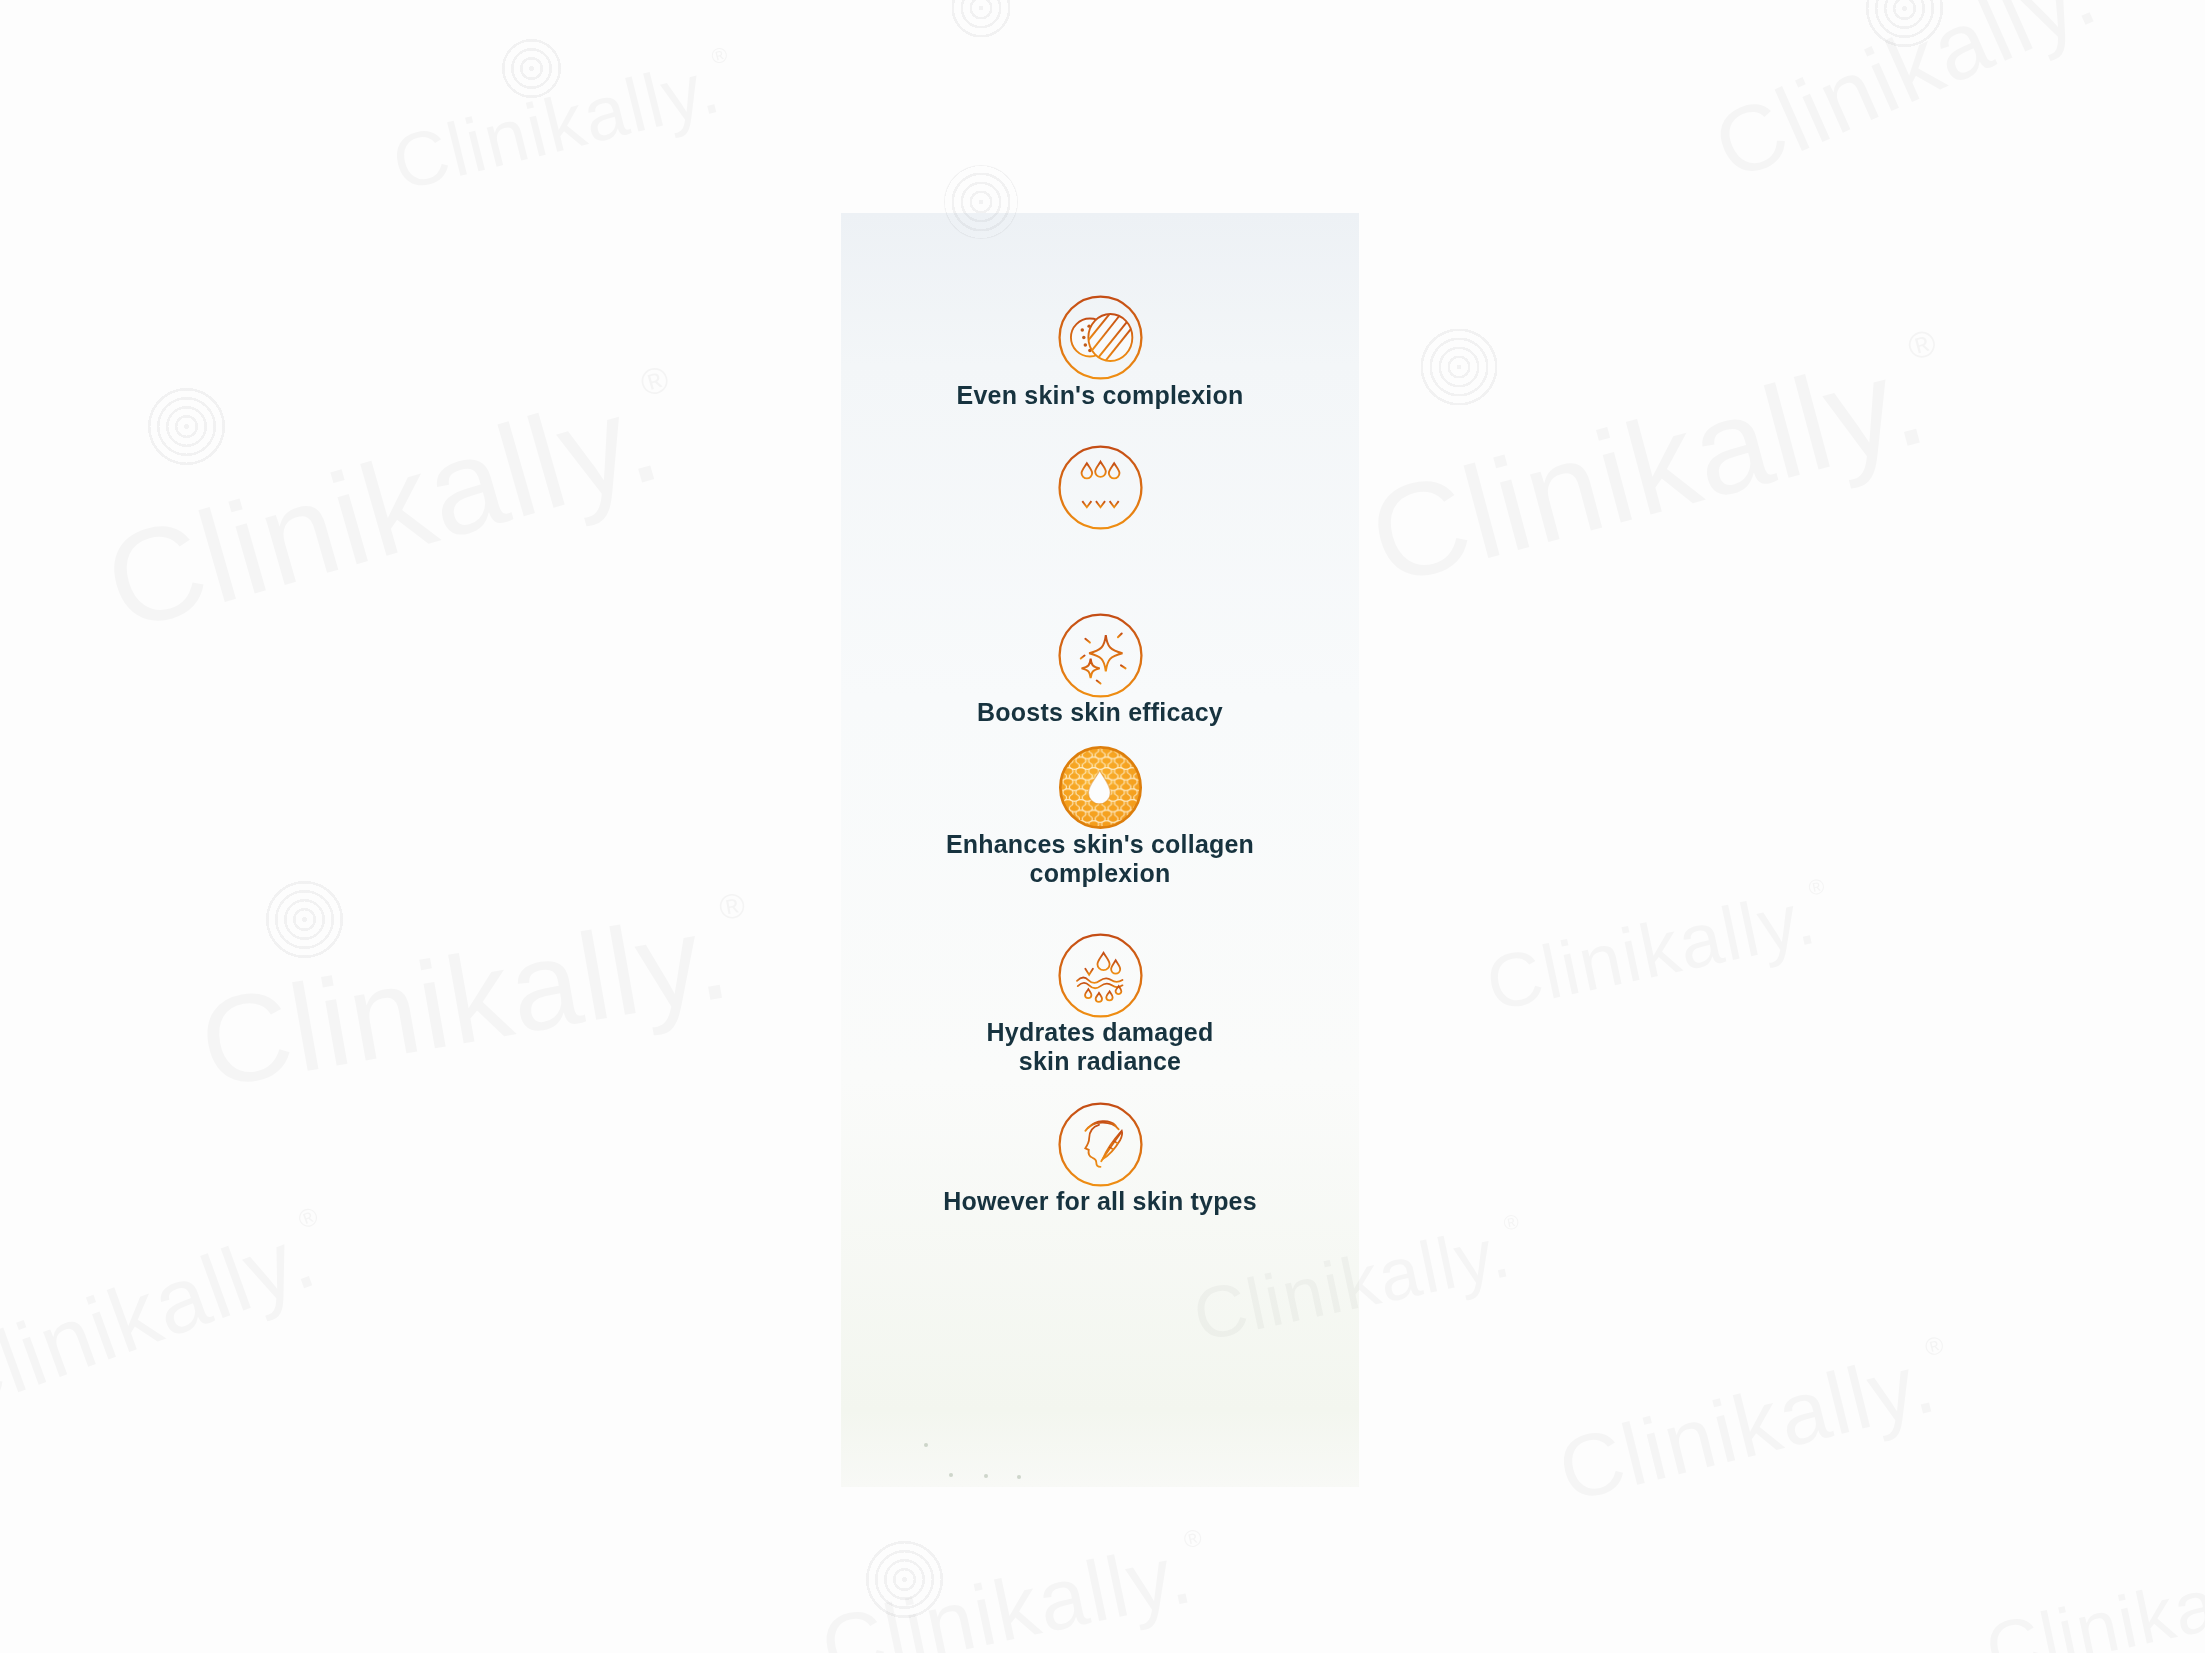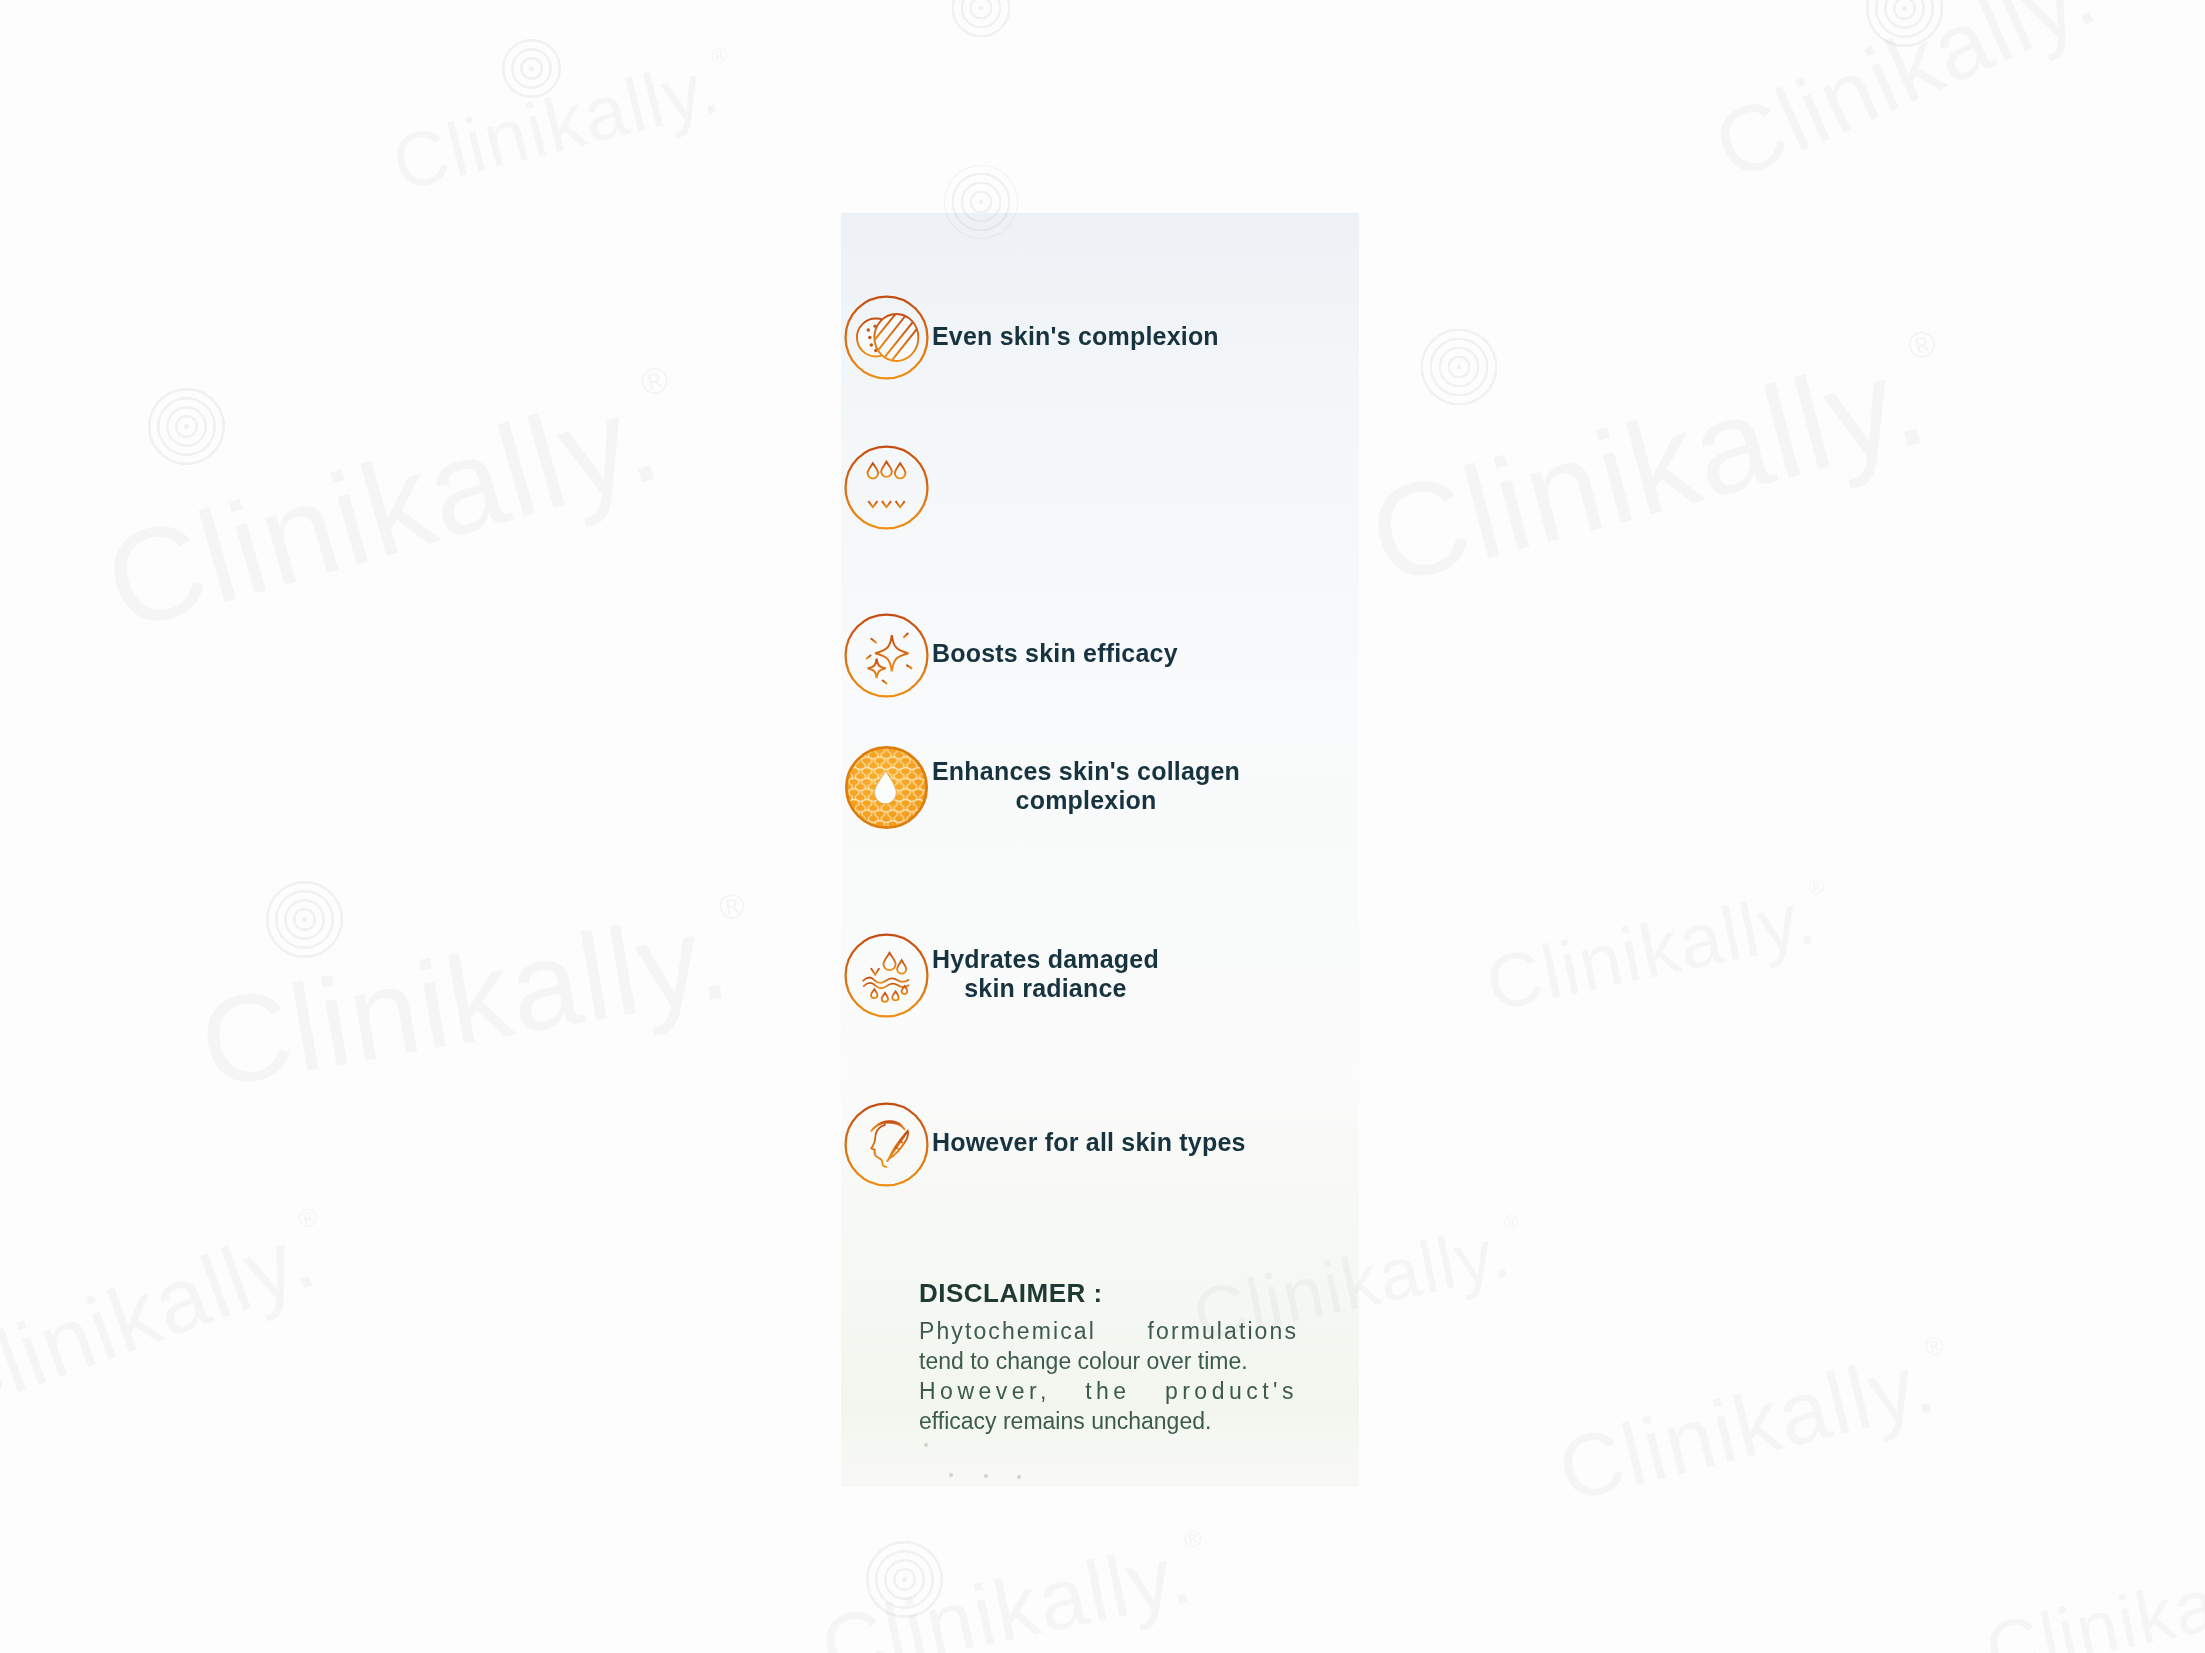--- a/index.html
+++ b/index.html
@@ -7,21 +7,21 @@
     width:2205px;height:1654px;
     background:#fdfdfd;
     font-family:"Liberation Sans", sans-serif;
     position:relative;overflow:hidden;
   }
   
   .panel{
     position:absolute;left:841px;top:213px;width:518px;height:1274px;
     background:linear-gradient(180deg,#edf1f5 0%,#f3f6f8 12%,#f8fafb 38%,#fafbfa 68%,#f3f6ef 94%,#f8f9f6 100%);
   }
-  .benefit{position:absolute;left:0;width:100%;display:flex;flex-direction:row;align-items:center;}
+  .benefit{position:absolute;left:0;width:100%;display:flex;flex-direction:column;align-items:center;}
   .benefit .icon-wrap{width:91px;height:91px;}
   .benefit .label{
     margin-top:-3.3px;text-align:center;
     font-weight:700;font-size:25px;line-height:29px;
     color:#17333f;letter-spacing:0.2px;
   }
   .b1{top:79px}.b2{top:229px}.b3{top:397px}.b4{top:529px}.b5{top:717px}.b6{top:886px}
   .b1 .label{margin-top:-1.7px}
   
   .disclaimer{position:absolute;left:78px;top:1065px;width:379px;}
@@ -228,27 +228,20 @@
           <path d="M88,42 C80,51 70,62 63,79 C72,74 80,64 86,54 C89,48 89,45 88,42 Z"></path>
           <path d="M87,44 C78,57 70,68 61,82"></path>
           <line x1="78" y1="56" x2="82" y2="58"></line>
           <line x1="72" y1="64" x2="76" y2="66"></line>
         </g>
       </svg>
     </div>
     <div class="label">However for all skin types</div>
   </div>
 
-  <div class="disclaimer">
-    <div class="head">DISCLAIMER :</div>
-    <div class="line just ls1">Phytochemical formulations</div>
-    <div class="line">tend to change colour over time.</div>
-    <div class="line just ls3">However, the product's</div>
-    <div class="line">efficacy remains unchanged.</div>
-  </div>
 
   <div class="dot" style="left:83px;top:1230px"></div>
   <div class="dot" style="left:108px;top:1260px"></div>
   <div class="dot" style="left:143px;top:1261px"></div>
   <div class="dot" style="left:176px;top:1262px"></div>
 </div>
 
 <div class="wm-layer">
   <div class="wm wmA"><span>Clinikally.</span><sup>®</sup></div>
   <div class="wm wmB"><span>Clinikally.</span></div>

